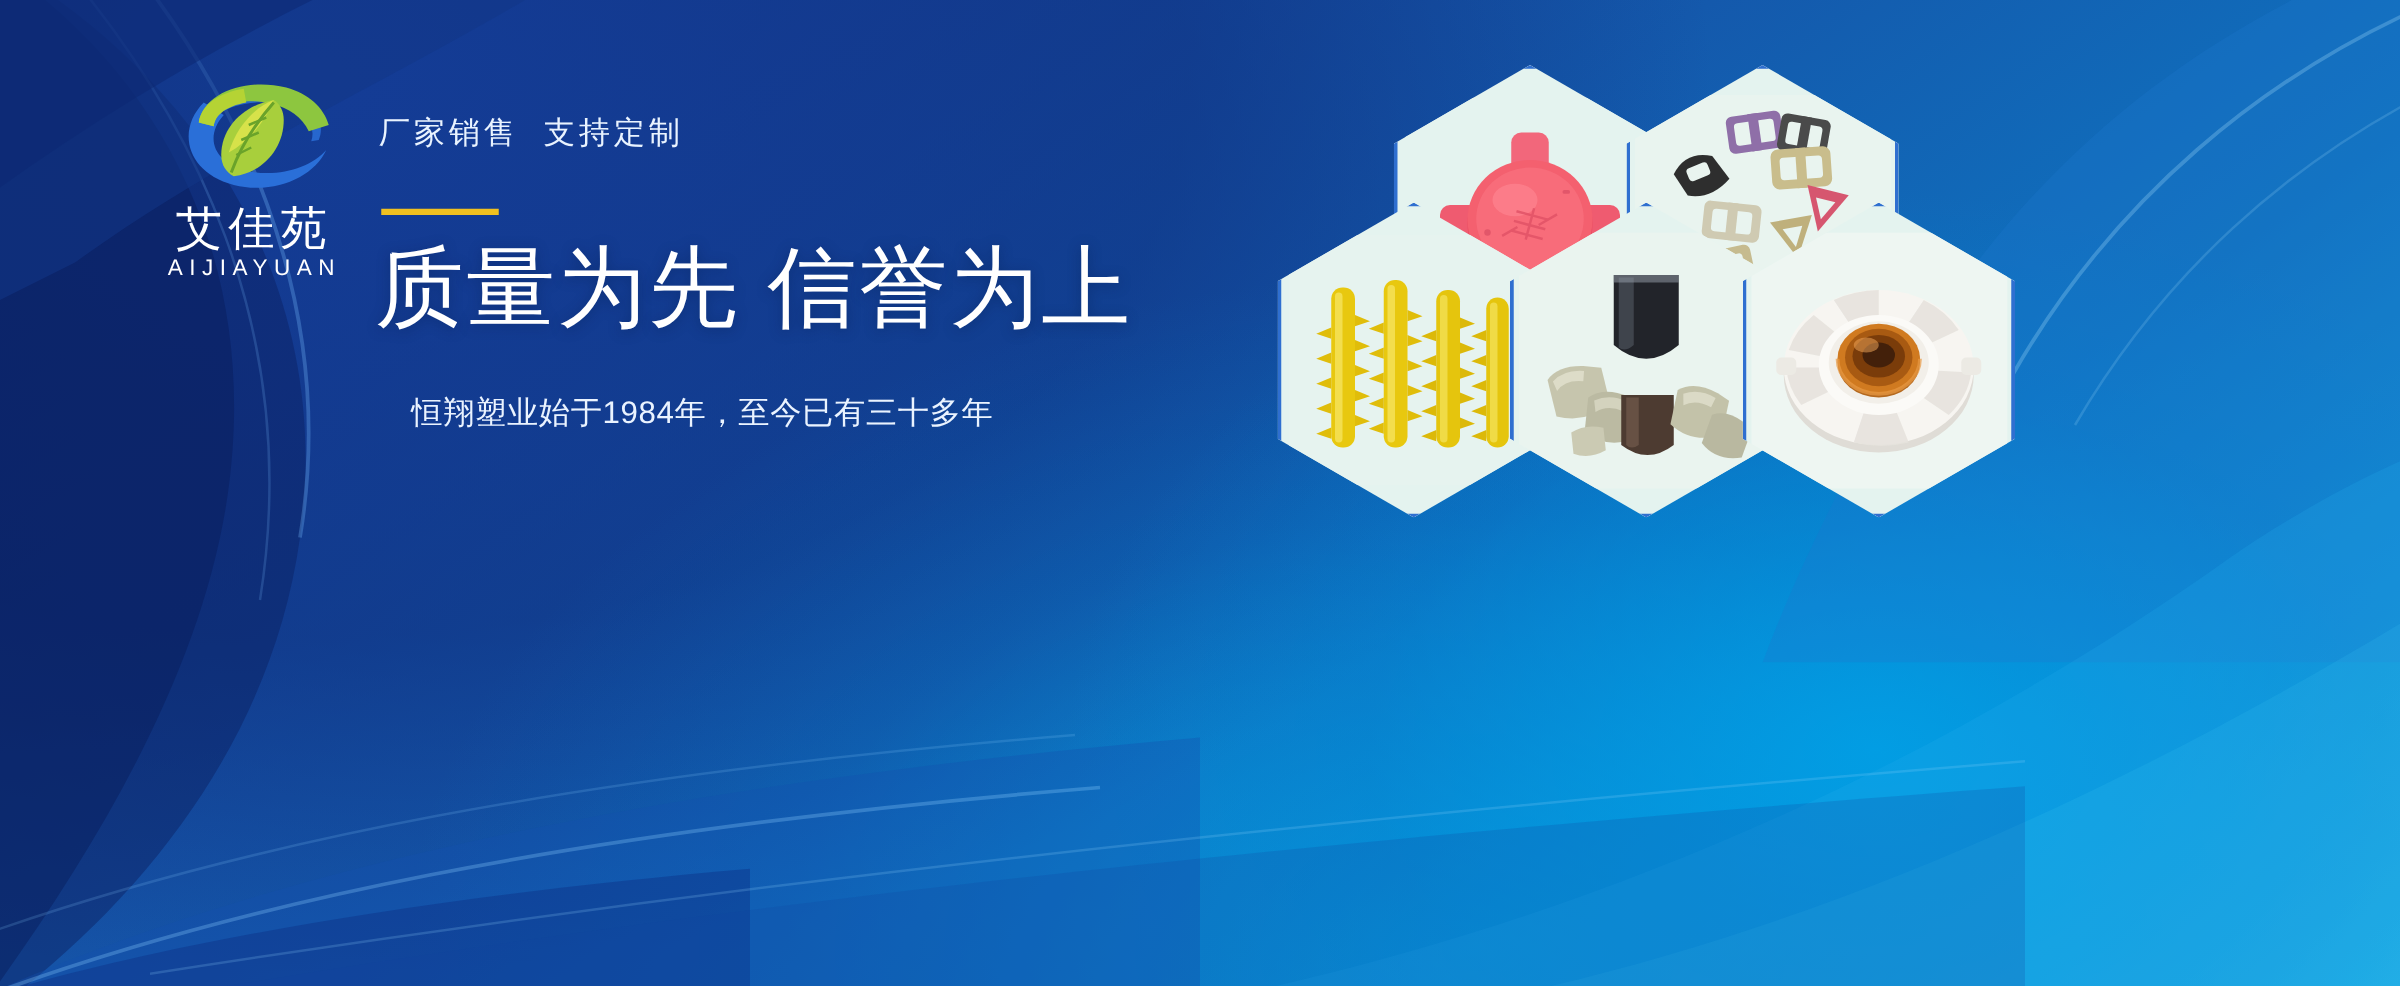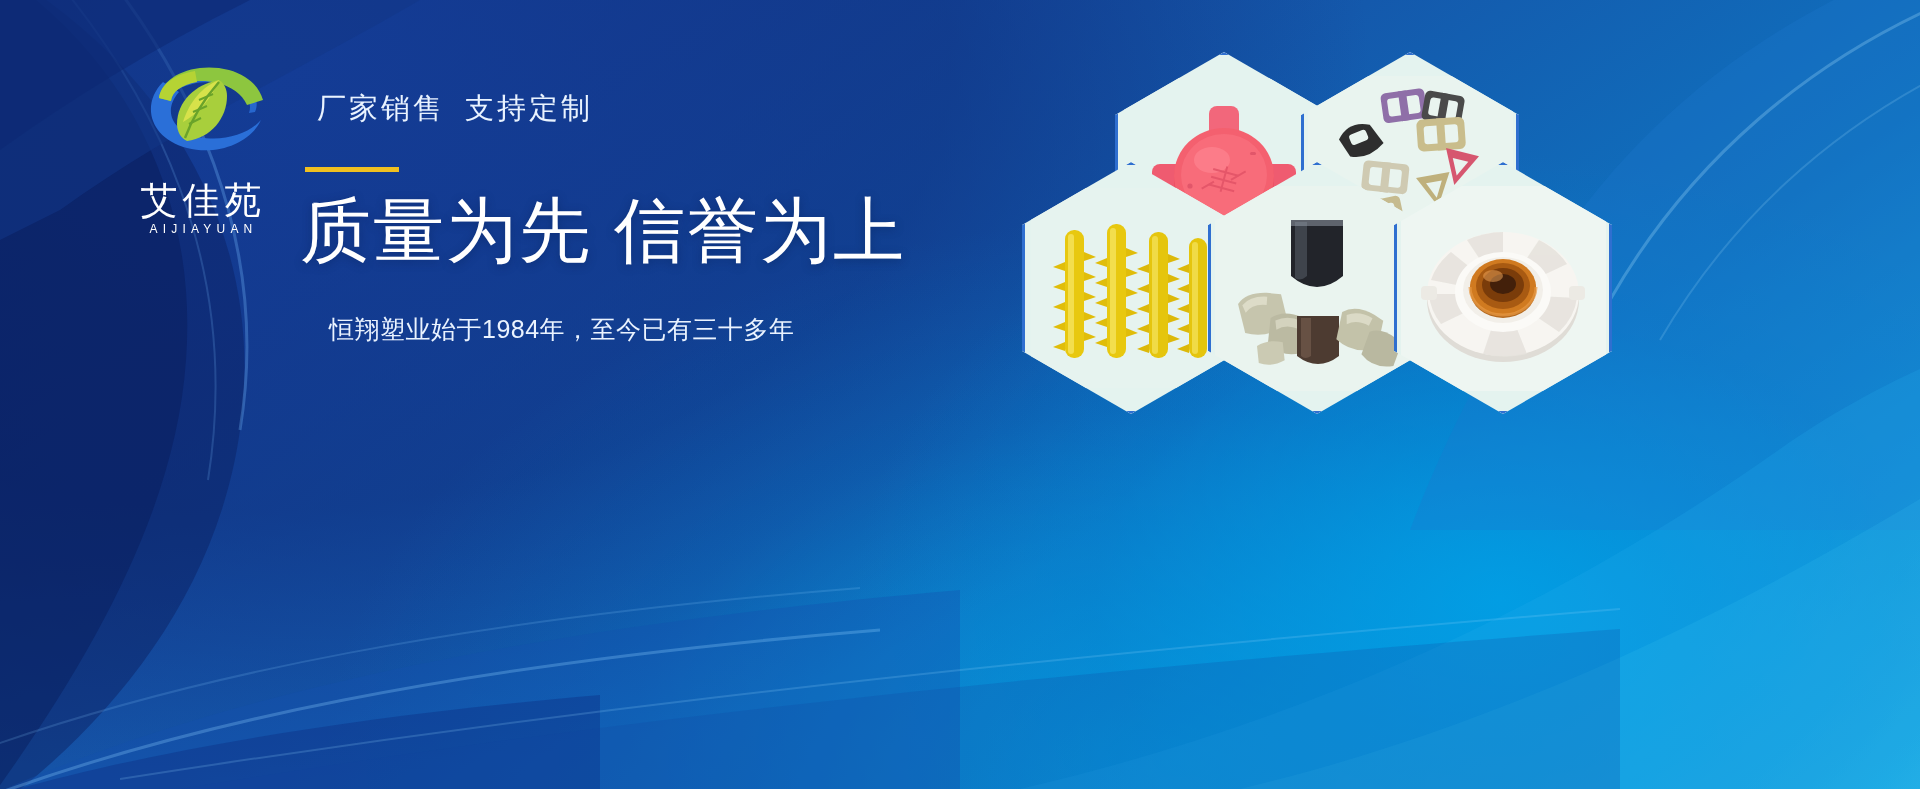--- a/index.html
+++ b/index.html
@@ -38,42 +38,42 @@
     width: 210px;
     text-align: center;
   }
   .logo-mark {
     width: 132px;
     height: 104px;
     margin: 0 auto;
     position: relative;
   }
   .logo-cn {
-    margin-top: 20px;
+    margin-top: 2px;
     font-size: 37px;
     letter-spacing: 5px;
     color: #ffffff;
     font-weight: 400;
     line-height: 1.05;
     text-indent: 5px;
   }
   .logo-py {
-    font-size: 12px;
+    font-size: 18px;
     letter-spacing: 5.2px;
     color: #ffffff;
     font-weight: 400;
     margin-top: 1px;
     text-indent: 5px;
   }
 
   .eyebrow {
     position: absolute;
-    left: 317px;
+    left: 303px;
     top: 89px;
-    font-size: 29px;
+    font-size: 25px;
     letter-spacing: 3px;
     color: #e9f3ff;
     font-weight: 400;
     white-space: nowrap;
   }
   .eyebrow .gap { display: inline-block; width: 20px; }
 
   .gold-rule {
     position: absolute;
     left: 305px;

